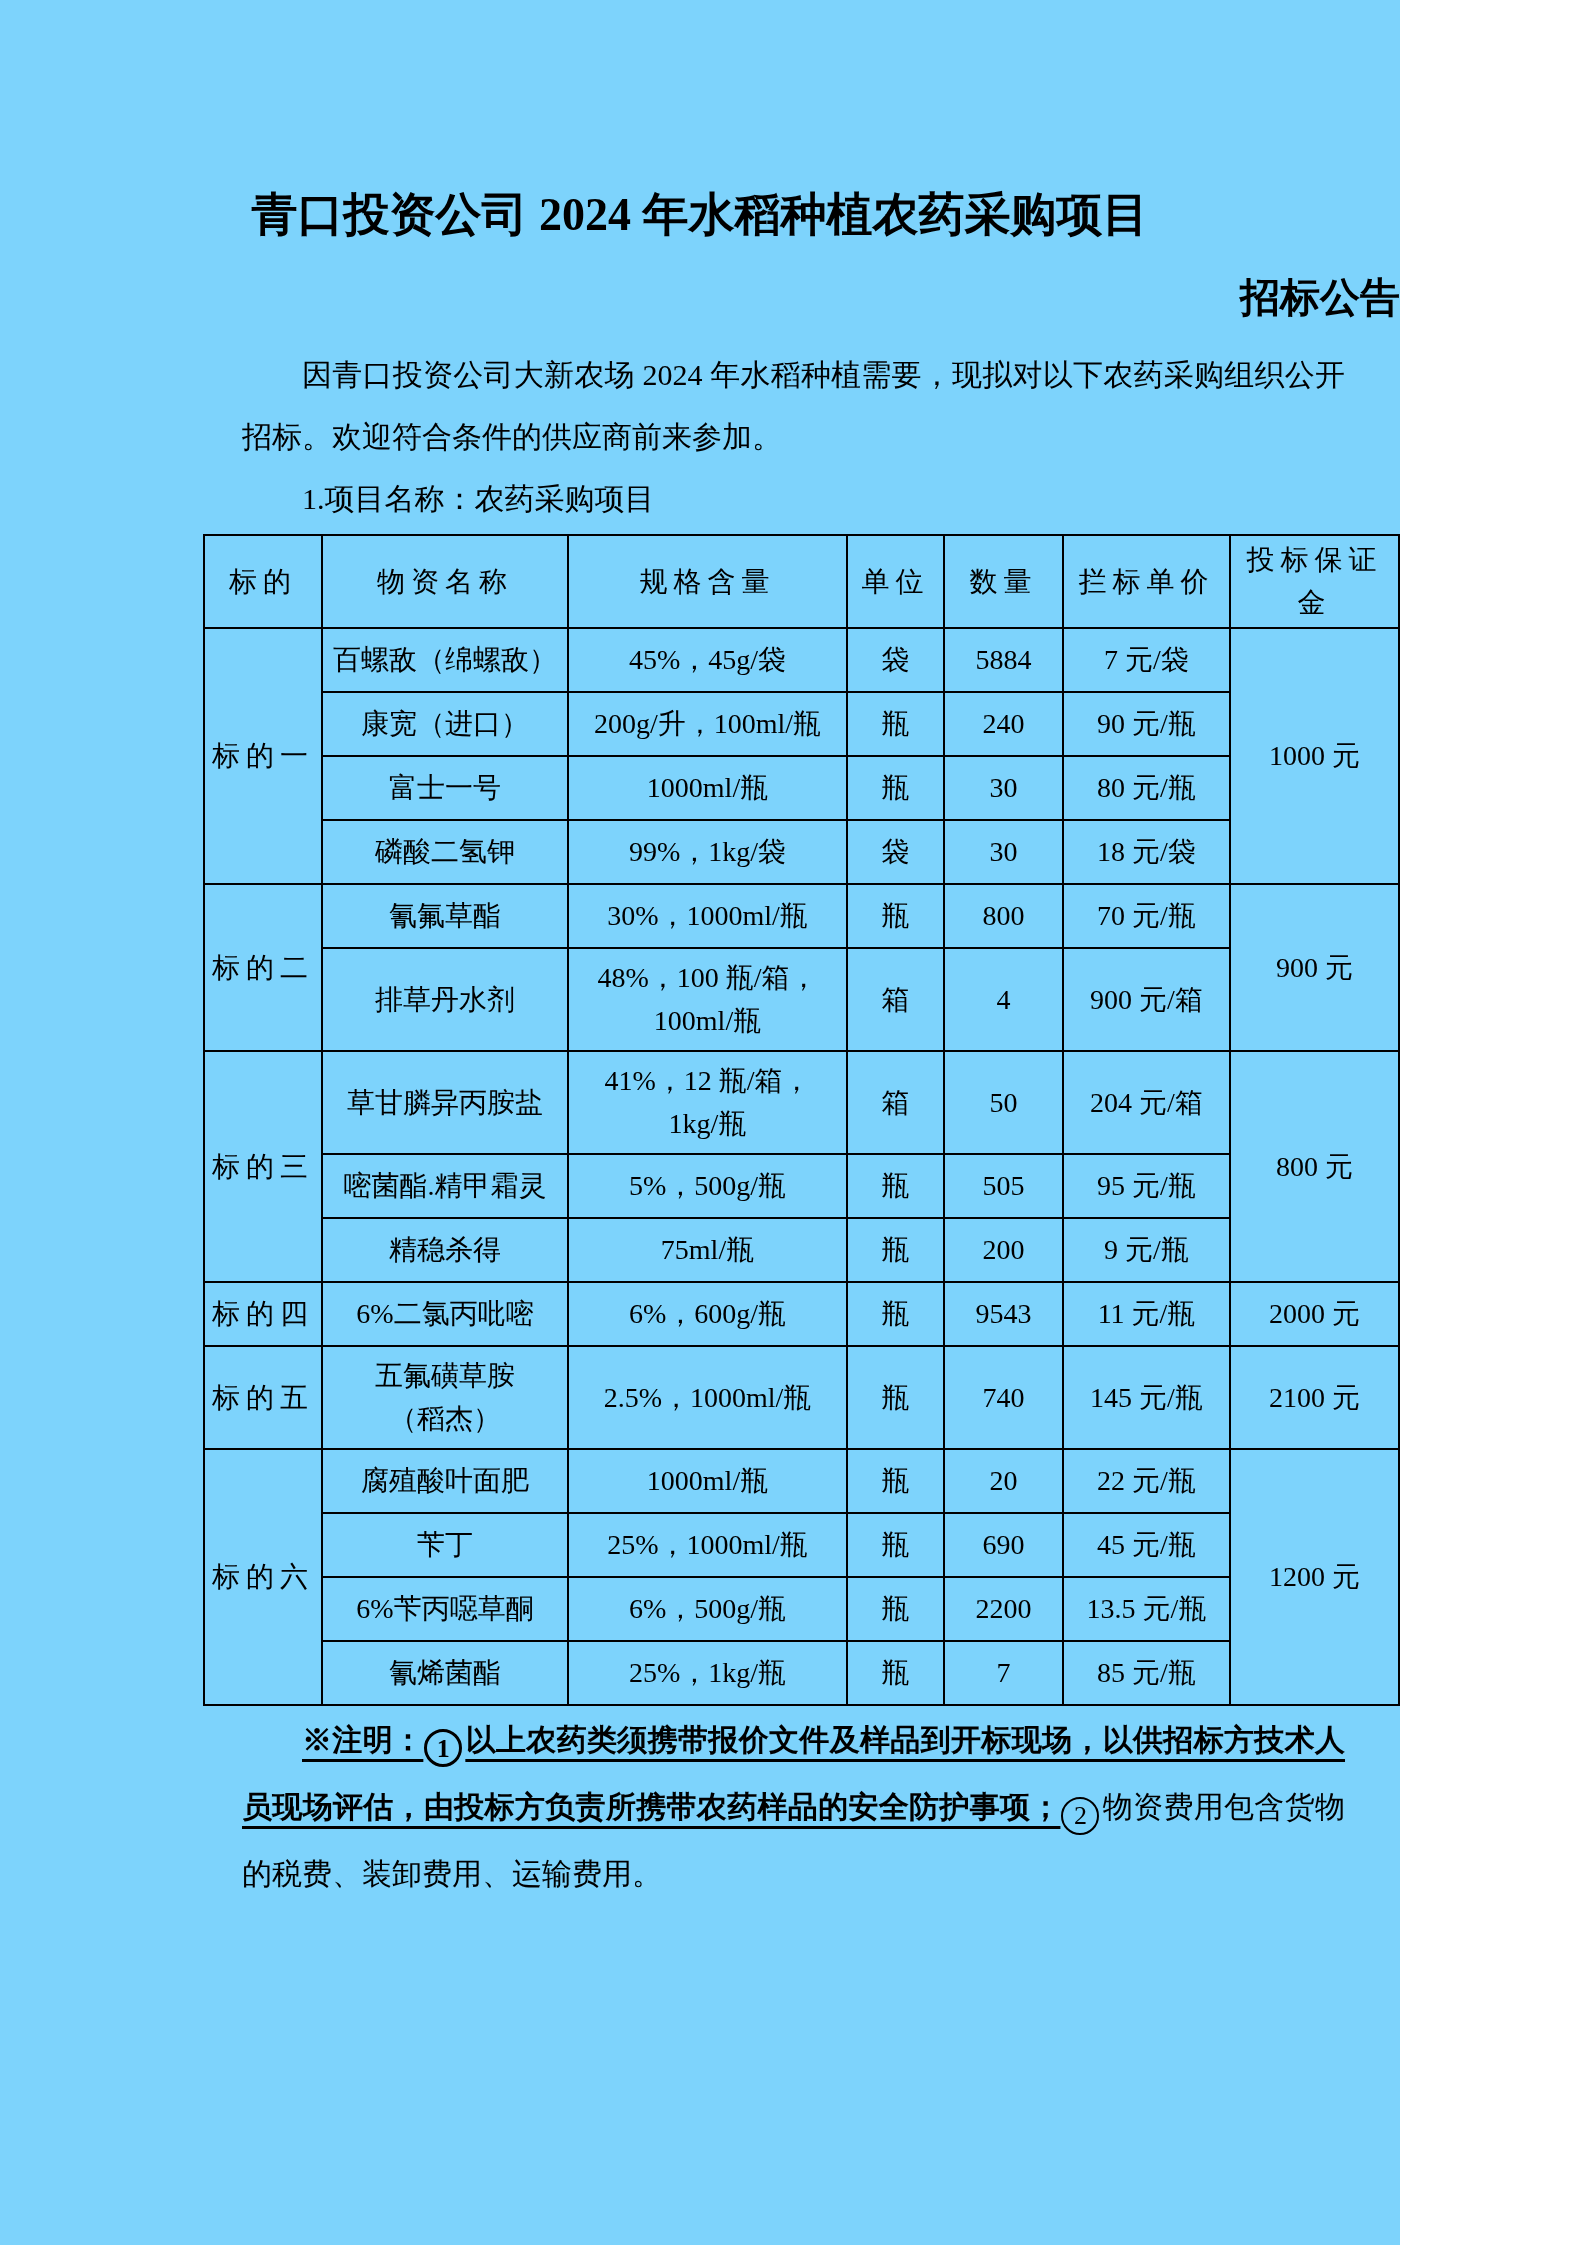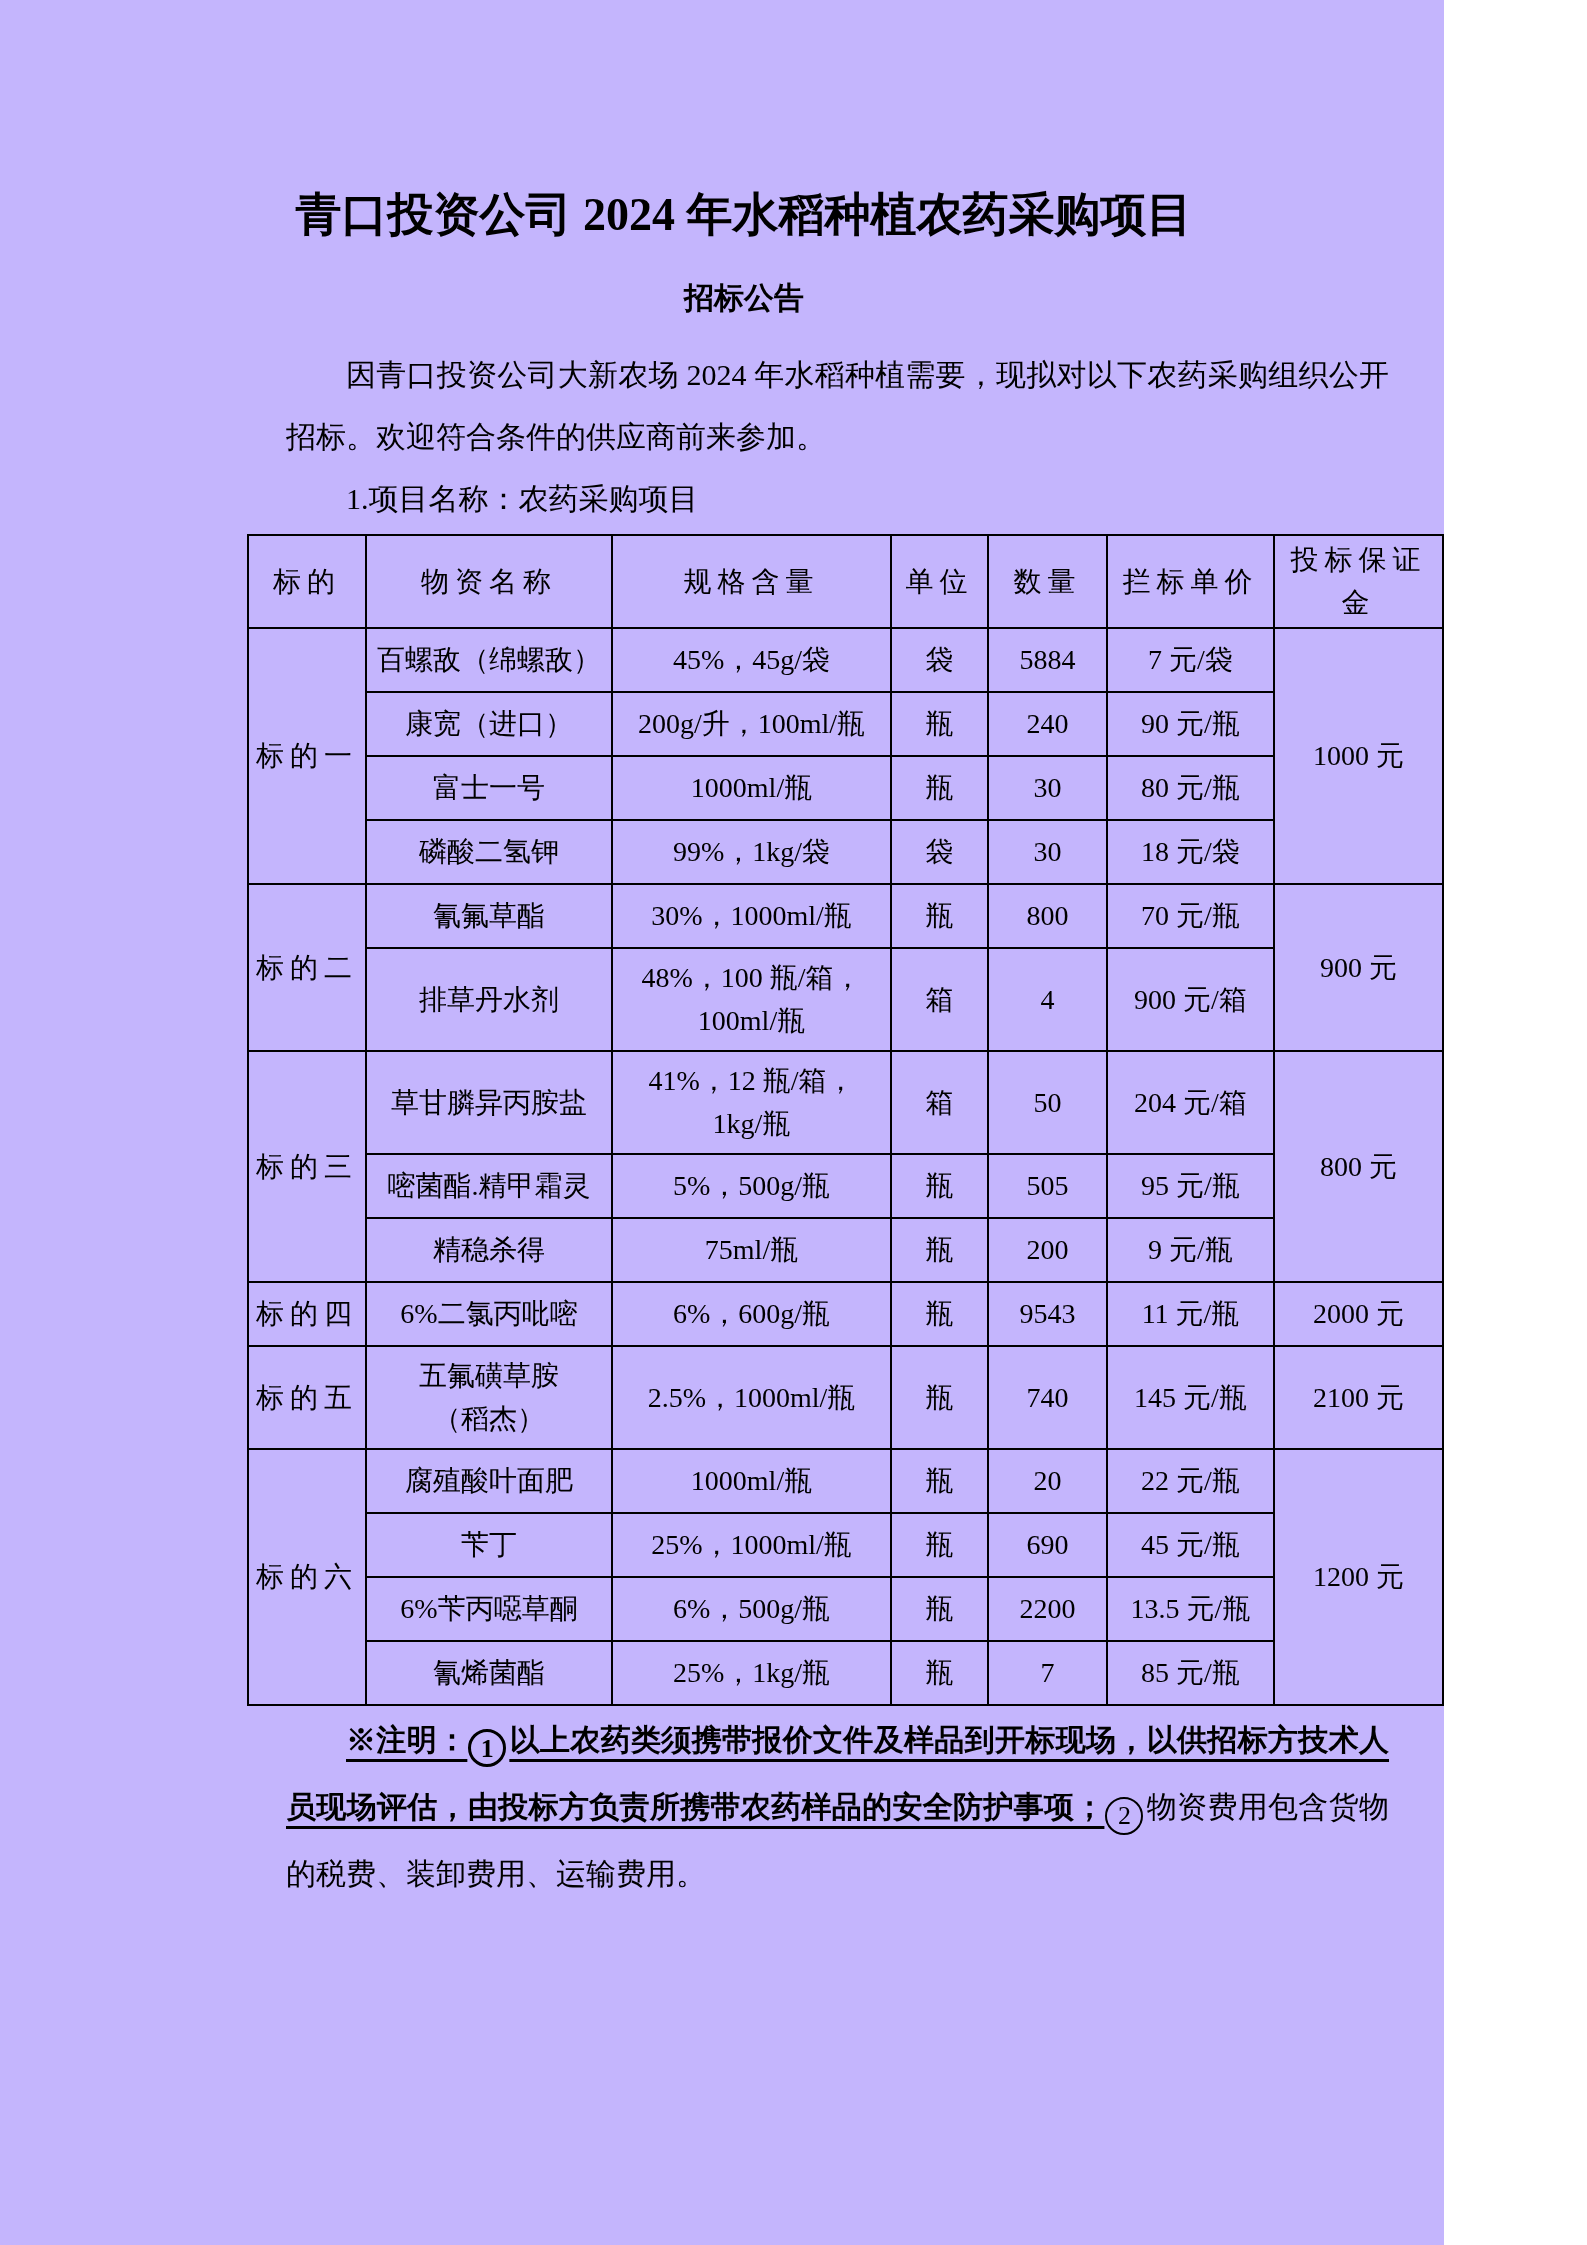--- a/index.html
+++ b/index.html
@@ -1,38 +1,37 @@
 <!DOCTYPE html>
 <html><head>
 <meta charset="utf-8">
 <style>
   html,body{margin:0;padding:0;background:#ffffff;}
   .page{
     position:relative;
     width:1400px;
     height:2245px;
-    background:#c4b5fd;
+    background:#7dd3fc;
     color:#000000;
     font-family:"Liberation Serif","DejaVu Serif",serif;
     overflow:hidden;
-    padding-left:44px;
   }
   .doc-title{
     margin:172px 0 0 0;
     font-size:46px;
     font-weight:bold;
     line-height:86px;
     text-align:center;
   }
   .doc-subtitle{
     margin:0;
-    font-size:30px;
+    font-size:40px;
     font-weight:bold;
     line-height:80px;
-    text-align:center;
+    text-align:right;
   }
   .body-text{
     margin:0 242px;
     width:1103px;
     font-size:30px;
     line-height:62px;
     text-align:justify;
     text-indent:2em;
   }
   .intro{margin-top:6px;}

